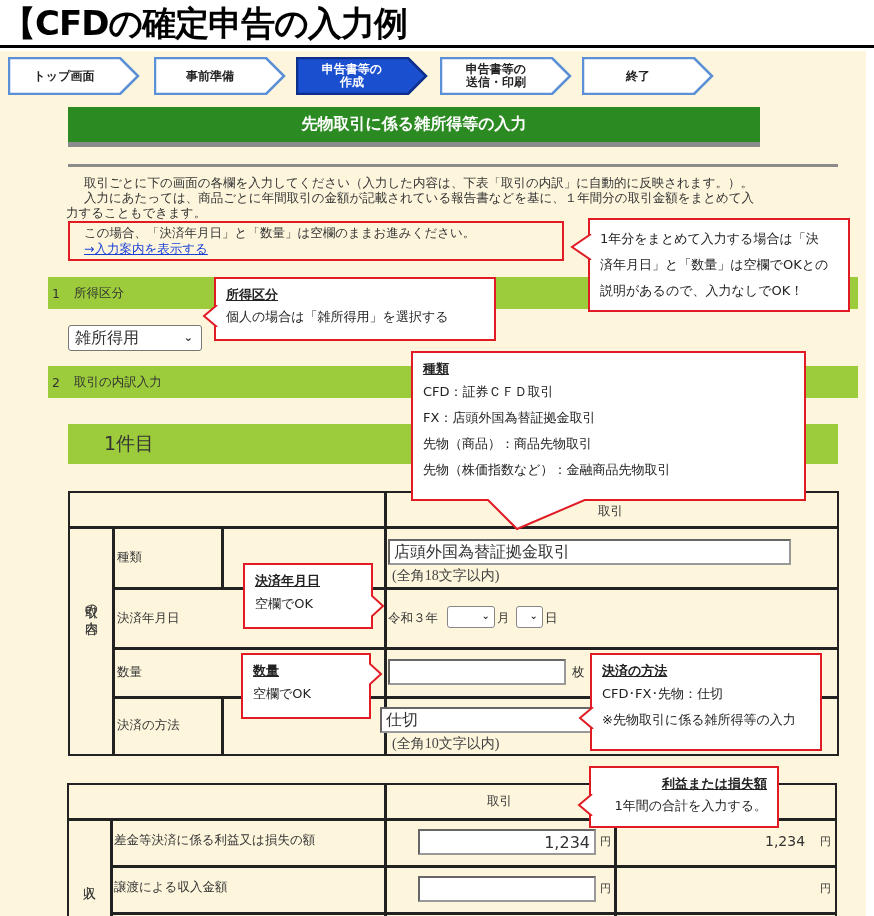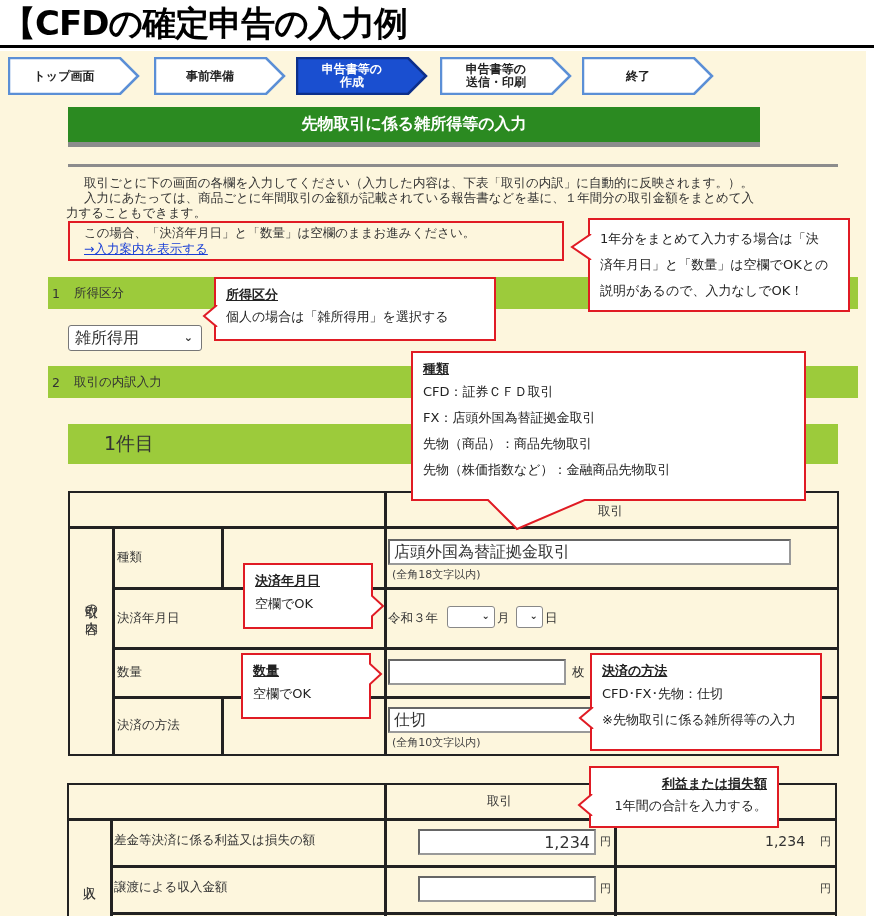--- a/index.html
+++ b/index.html
@@ -78,21 +78,21 @@
   .hl { position: absolute; height: 2.5px; background: #222; }
   .vl { position: absolute; width: 2.5px; background: #222; }
   .cell-txt { position: absolute; font-size: 12.5px; color: #333; }
   .vtext { position: absolute; font-size: 13px; color: #333; width: 16px; text-align: center; line-height: 18px; }
 
   .txt-input {
     position: absolute; background: #fff; border: 2px solid #666; border-bottom-color: #999; border-right-color: #999;
     font-size: 16px; color: #333; padding-left: 4px; display: flex; align-items: center;
   }
   .txt-input.num { justify-content: flex-end; padding-right: 4px; }
-  .hint { position: absolute; font-size: 11px; color: #444; }
+  .hint { position: absolute; font-size: 14px; color: #444; font-family: Liberation Serif, serif; }
   .mini-select {
     position: absolute; height: 22px; background: #fff; border: 1px solid #888; border-radius: 3px;
   }
   .mini-select .chev { position: absolute; right: 4px; top: 3px; font-size: 10px; font-weight: bold; }
 
   
   .callout {
     position: absolute; background: #fff; border: 2px solid #e01b24;
     font-size: 13px; color: #222; padding: 8px 10px; line-height: 26px;
   }
@@ -205,21 +205,21 @@
   <div class="mini-select" style="left:516px; top:555px; width:27px;">
     <span class="chev">⌄</span>
   </div>
   <div class="cell-txt" style="left:545px; top:559px;">日</div>
 
   <div class="txt-input" style="left:388px; top:608px; width:178px; height:26px;">
     <span></span>
   </div>
   <div class="cell-txt" style="left:572px; top:613px;">枚</div>
 
-  <div class="txt-input" style="left:388px; top:656px; width:220px; height:26px;">
+  <div class="txt-input" style="left:380px; top:656px; width:220px; height:26px;">
     <span>仕切</span>
   </div>
   <div class="hint" style="left:392px; top:684px;">(全角10文字以内)</div>
 
   <div class="tbl" style="left:67px; top:732px; width:770px; height:140px;"></div>
   <div class="hl" style="left:67px; top:767px; width:770px;"></div>
   <div class="hl" style="left:110px; top:814px; width:727px;"></div>
   <div class="hl" style="left:110px; top:861px; width:727px;"></div>
   <div class="vl" style="left:384px; top:732px; height:140px;"></div>
   <div class="vl" style="left:110px; top:767px; height:105px;"></div>

